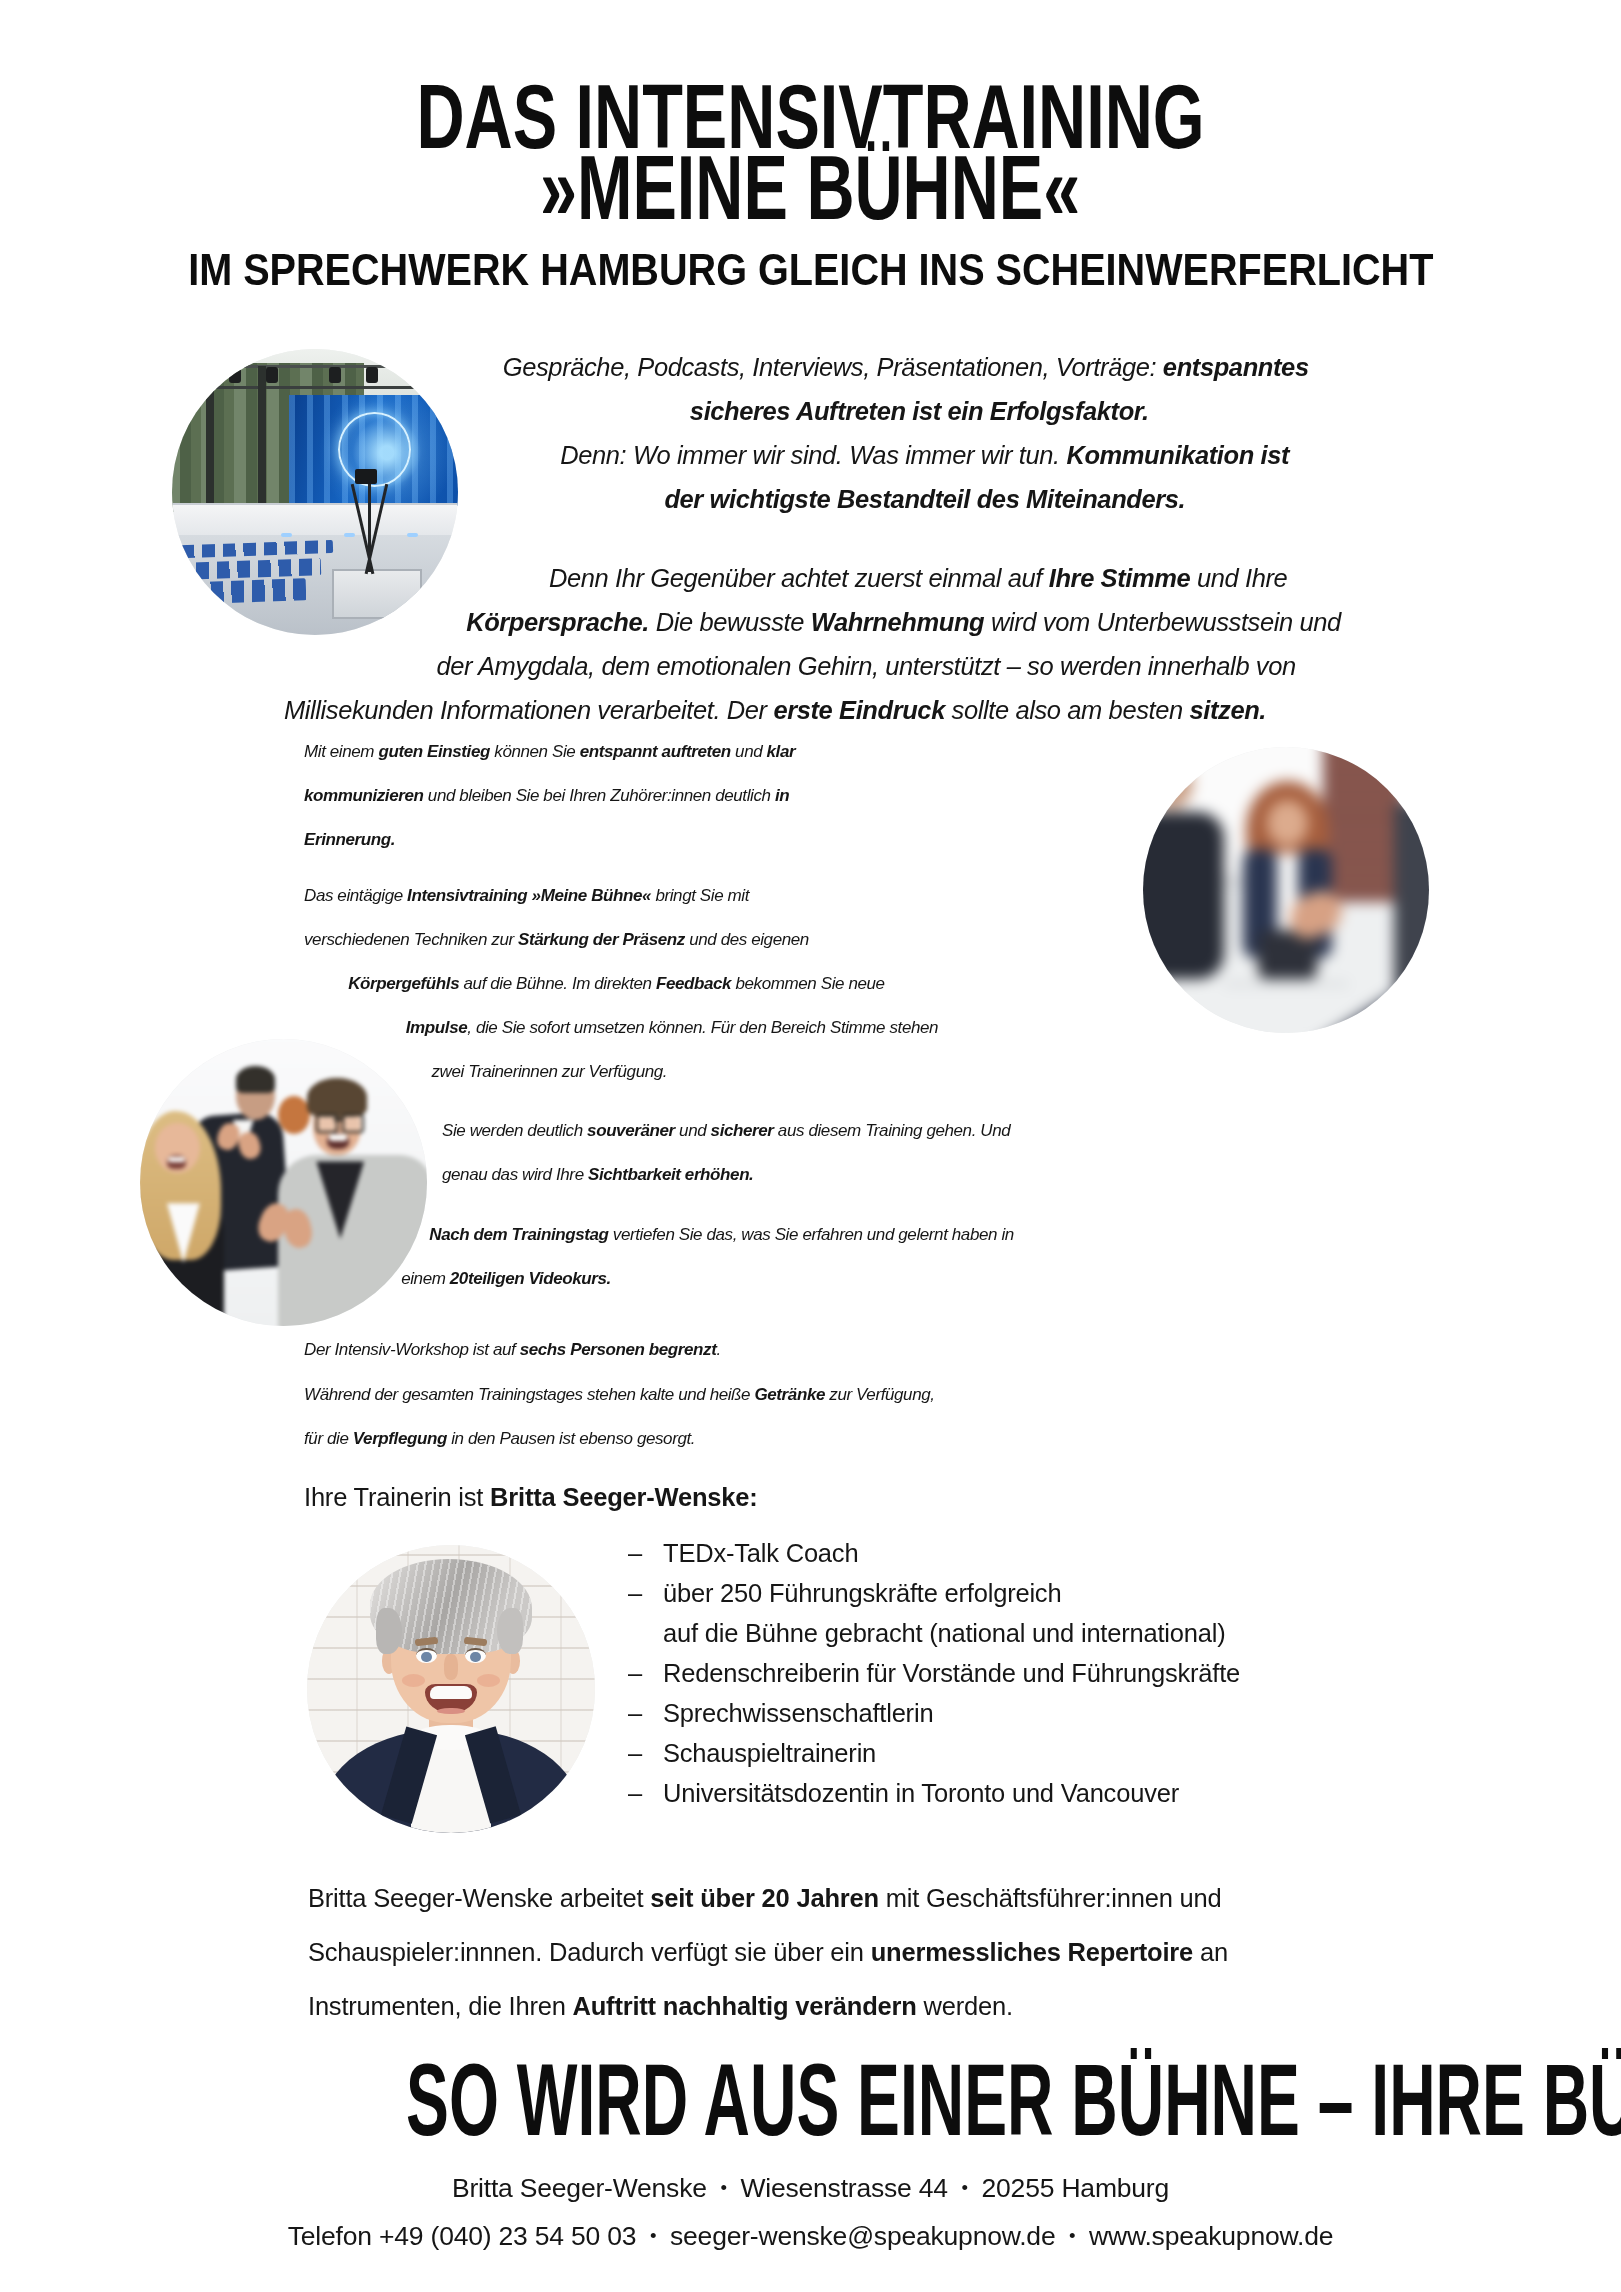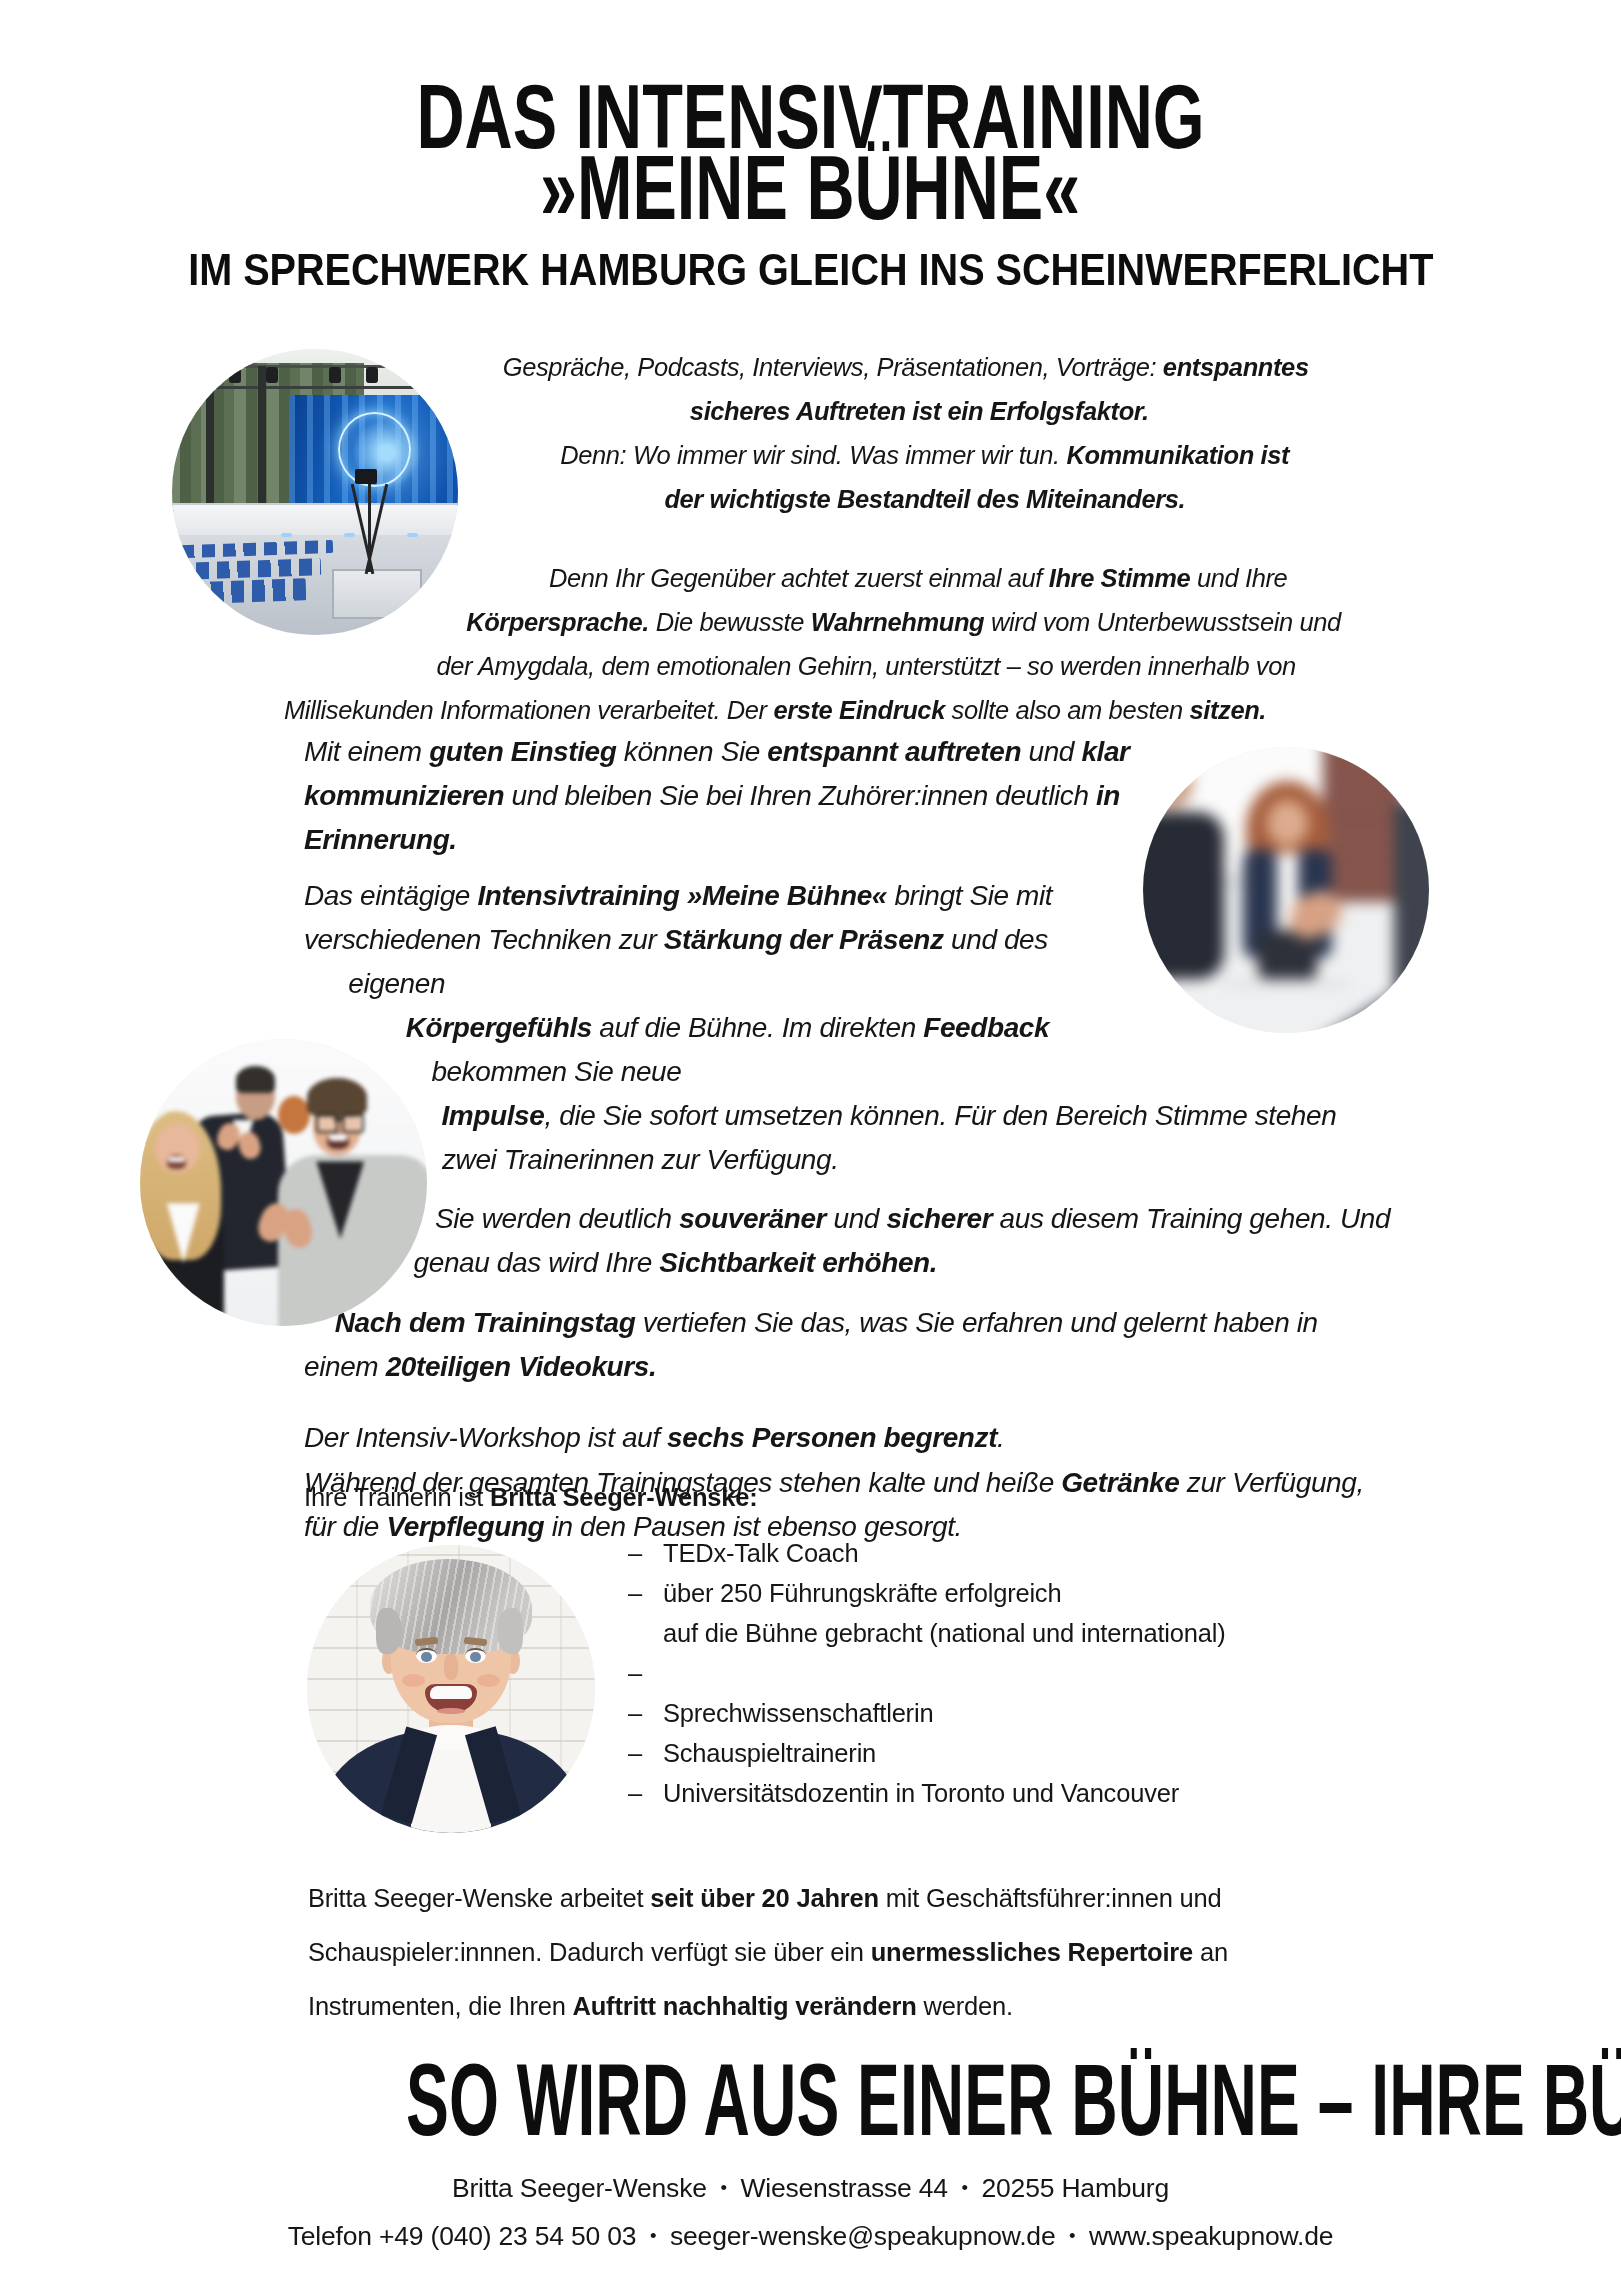--- a/index.html
+++ b/index.html
@@ -14,21 +14,21 @@
   .subtitle{margin-top:23.5px;font-weight:700;font-size:44px;line-height:44px;color:#0d0d0d;}
   .condense-sub{display:inline-block;transform:scaleX(0.90);transform-origin:50% 50%;white-space:nowrap;}
 
   
   .section-a{position:absolute;left:172px;top:345px;width:1206px;
              font-style:italic;font-size:25.5px;line-height:44px;letter-spacing:-0.4px;}
   .pa{text-align:center;margin:0;}
   .pa2{margin-top:35px;}
 
   .section-b{position:absolute;left:169px;top:730px;width:1260px;
-             font-style:italic;font-size:28px;line-height:44px;letter-spacing:-0.4px;}
+             font-style:italic;font-size:17px;line-height:44px;letter-spacing:-0.4px;}
   .pb{margin:0 0 0 135px;}
   .pb1{margin-bottom:11.8px;}
   .pb2{margin-bottom:0;}
   .pb3{margin-top:15.7px;}
   .pb4{margin-top:15.7px;}
   .pb5{margin-top:27px;}
   .pb6{margin-top:1px;}
 
   .section-trainer{position:absolute;left:169px;top:1475px;width:1274px;
                    font-size:25.5px;line-height:44px;letter-spacing:-0.2px;}
@@ -300,20 +300,21 @@
         <div class="bullet">
           <span class="dash">–</span>
           <span>TEDx-Talk Coach</span>
         </div>
         <div class="bullet">
           <span class="dash">–</span>
           <span>über 250 Führungskräfte erfolgreich<br>auf die Bühne gebracht (national und international)</span>
         </div>
         <div class="bullet">
           <span class="dash">–</span>
+          <span>Redenschreiberin für Vorstände und Führungskräfte</span>
         </div>
         <div class="bullet">
           <span class="dash">–</span>
           <span>Sprechwissenschaftlerin</span>
         </div>
         <div class="bullet">
           <span class="dash">–</span>
           <span>Schauspieltrainerin</span>
         </div>
         <div class="bullet">

